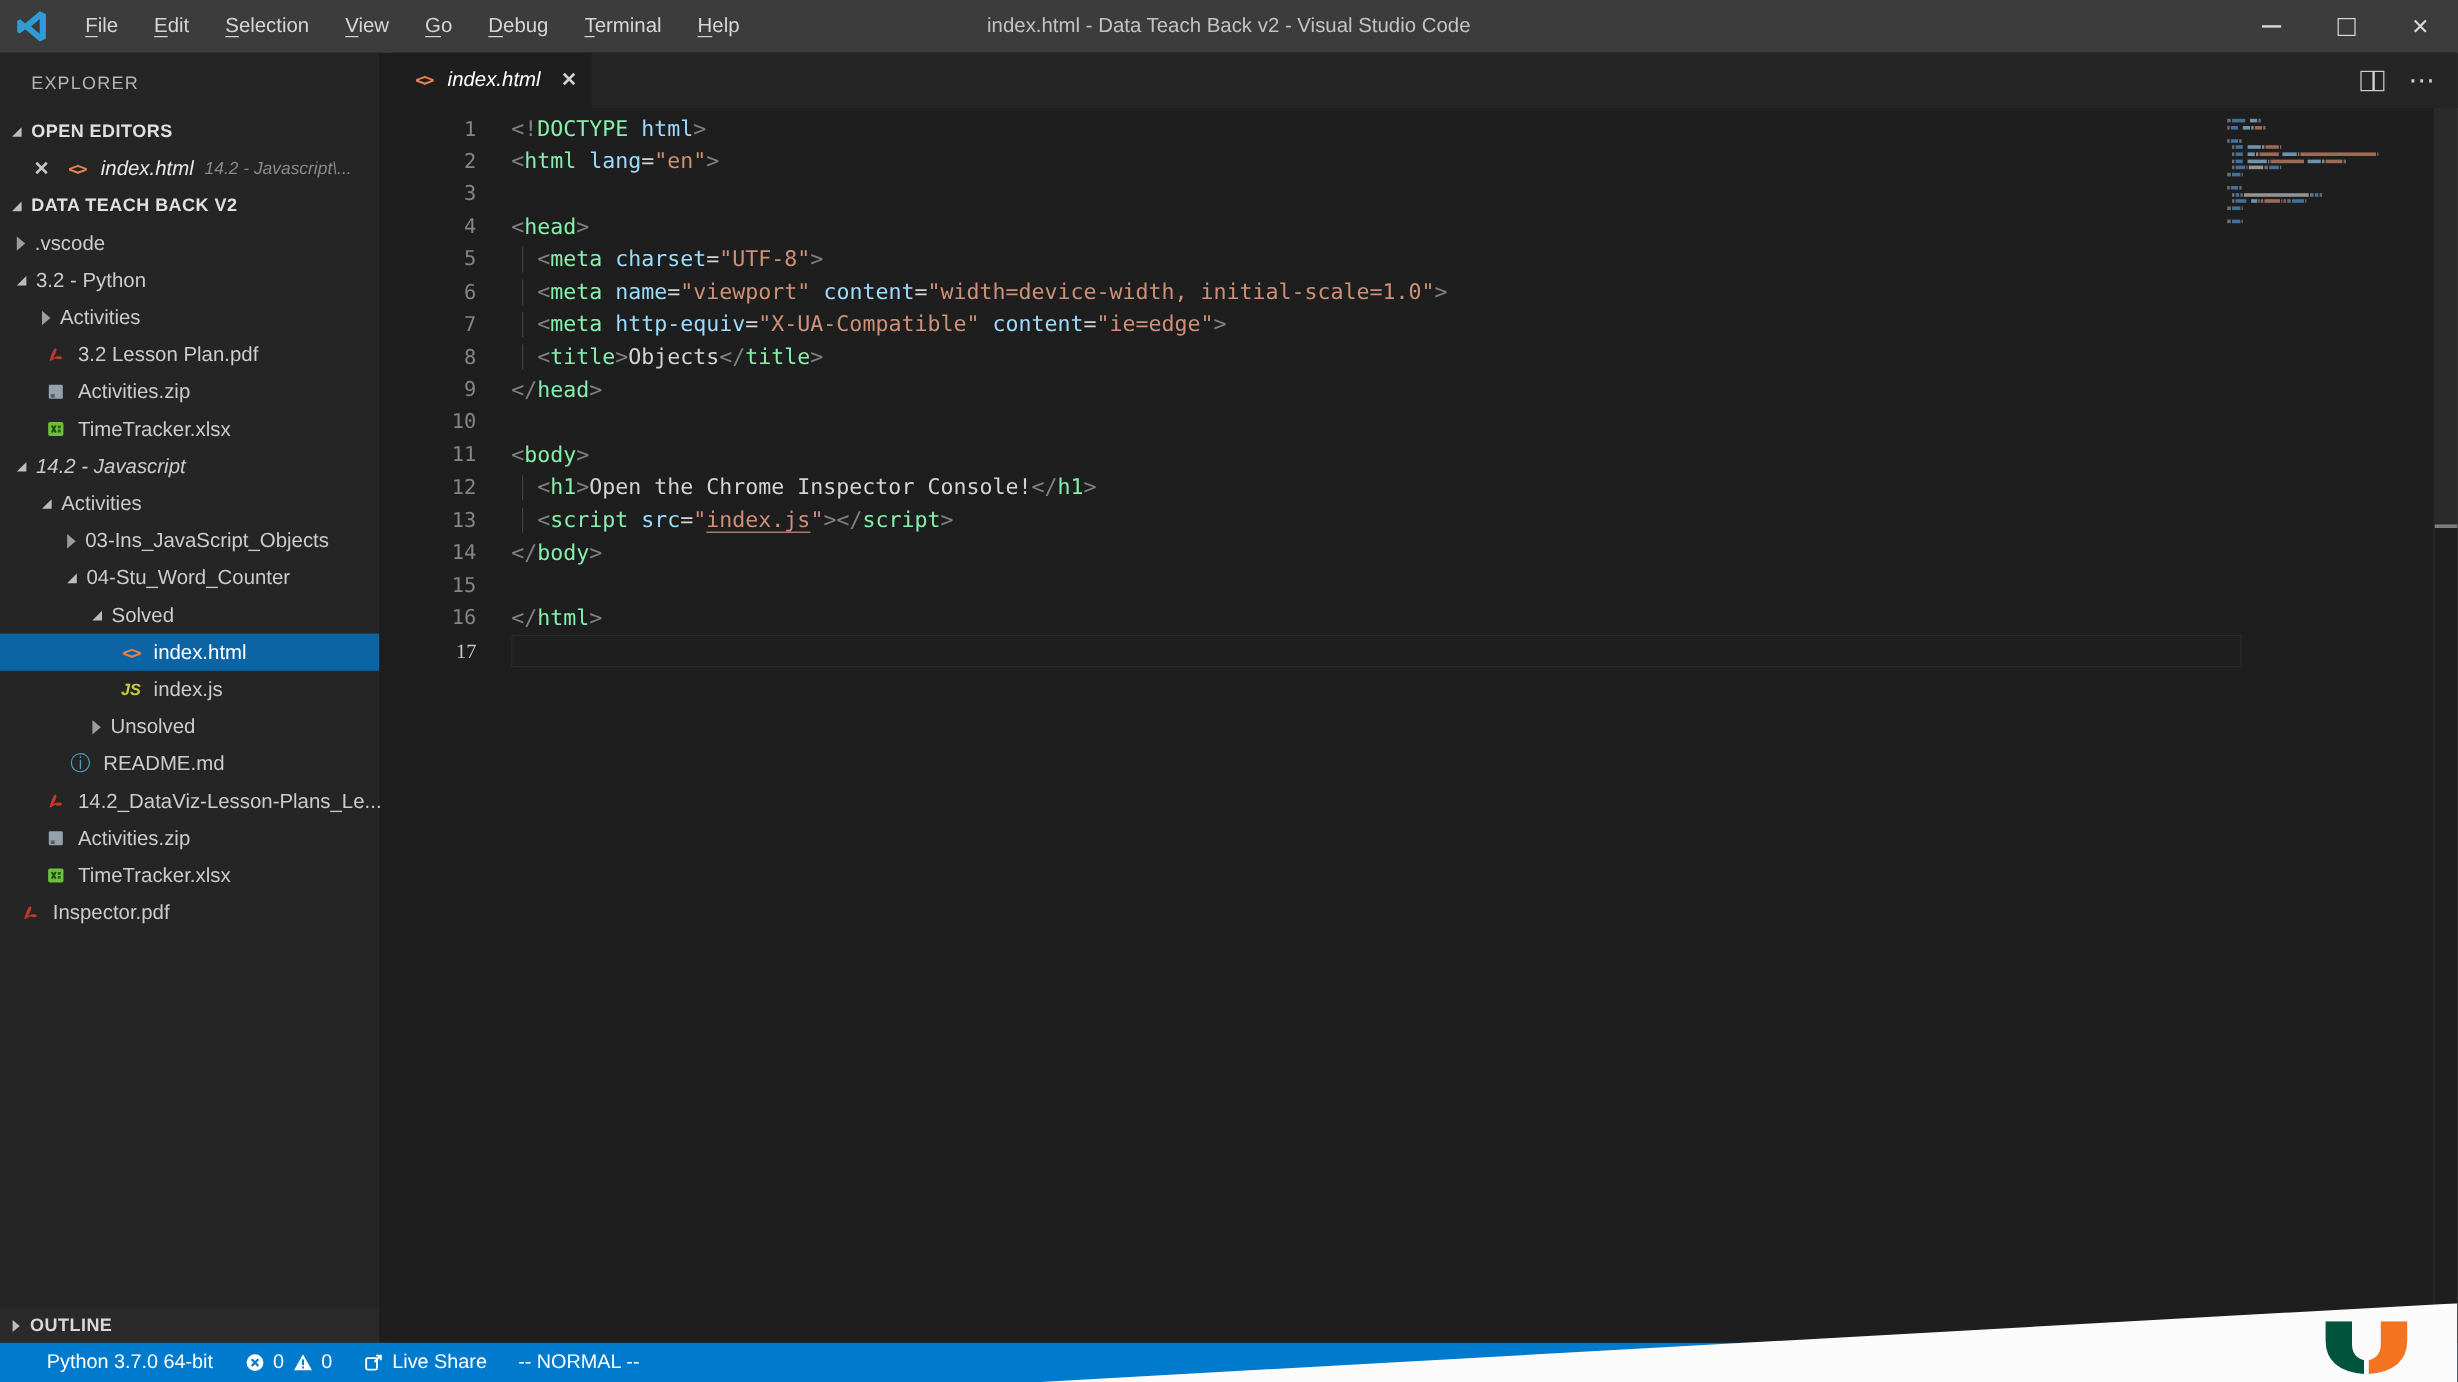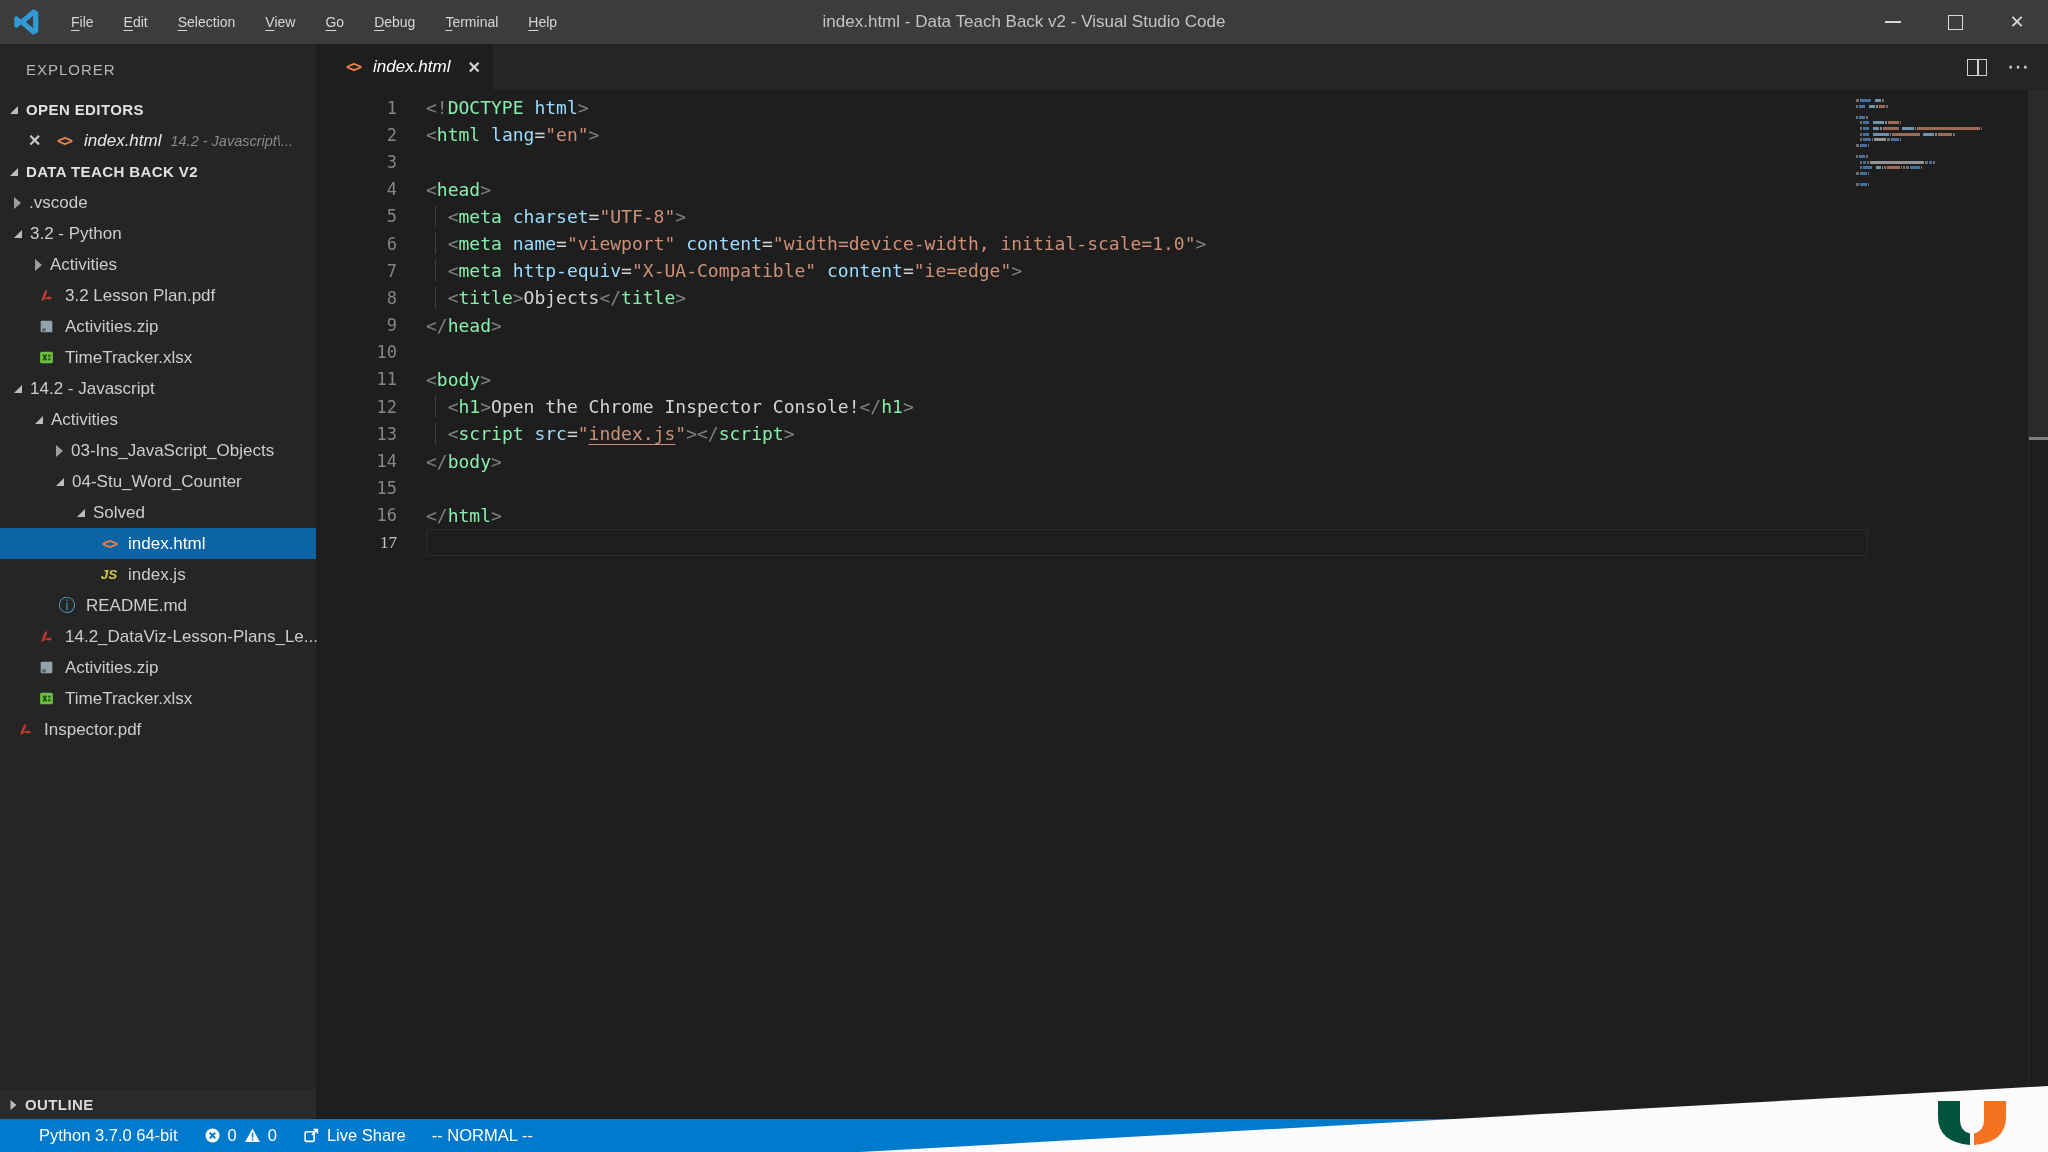--- a/index.html
+++ b/index.html
@@ -6,21 +6,21 @@
   html,body { width:2048px; height:1152px; overflow:hidden; background:#1e1e1e;
               font-family:"Liberation Sans", sans-serif; }
   .window { position:relative; width:2048px; height:1152px; }
 
   
   .titlebar { position:absolute; top:0; left:0; right:0; height:44px; background:#3c3c3c;
               display:flex; align-items:center; color:#cccccc; }
   .vslogo { width:30px; height:30px; margin:0 14px 0 12px; flex:none; }
   .menubar { display:flex; align-items:center; height:100%; }
   .menu-item { padding:0 15px; height:100%; display:flex; align-items:center;
-               font-size:14px; color:#d6d6d6; cursor:default; }
+               font-size:17px; color:#d6d6d6; cursor:default; }
   .menu-item u { text-decoration:underline; text-underline-offset:3px; }
   .win-title { position:absolute; left:50%; transform:translateX(-50%); font-size:17px;
                color:#c3c3c3; white-space:nowrap; }
   .win-controls { margin-left:auto; display:flex; height:100%; }
   .win-btn { width:62px; height:100%; display:flex; align-items:center; justify-content:center;
              color:#d8d8d8; font-size:18px; }
   .win-btn .sq { width:15px; height:15px; border:1.5px solid #d8d8d8; display:block; }
   .win-btn .mn { width:16px; height:1.8px; background:#d8d8d8; display:block; }
 
   
@@ -212,21 +212,21 @@
             <span class="ficon">
               <svg viewBox="0 0 16 16">
                 <rect x="2" y="2.5" width="12" height="11" rx="1.5" fill="#6cbf3f"></rect>
                 <path d="M4.8 5.3 L8 10.7 M8 5.3 L4.8 10.7" stroke="#204d12" stroke-width="1.6"></path>
                 <rect x="9.6" y="5.3" width="2.2" height="2.2" fill="#2c5a1a"></rect>
                 <rect x="9.6" y="8.5" width="2.2" height="2.2" fill="#2c5a1a"></rect>
               </svg>
             </span>
             <span>TimeTracker.xlsx</span>
           </div>
-          <div class="tree-row" style="padding-left: 14px;">
+          <div class="tree-row" style="padding-left: 14px; font-style: italic;">
             <span class="tw tw-exp"></span>
             <span>14.2 - Javascript</span>
           </div>
           <div class="tree-row" style="padding-left: 35px;">
             <span class="tw tw-exp"></span>
             <span>Activities</span>
           </div>
           <div class="tree-row" style="padding-left: 56px;">
             <span class="tw tw-col"></span>
             <span>03-Ins_JavaScript_Objects</span>
@@ -243,20 +243,24 @@
             <span class="ficon">
               <span class="gl-html">&lt;&gt;</span>
             </span>
             <span>index.html</span>
           </div>
           <div class="tree-row" style="padding-left: 98px;">
             <span class="ficon">
               <span class="gl-js">JS</span>
             </span>
             <span>index.js</span>
+          </div>
+          <div class="tree-row" style="padding-left: 77px;">
+            <span class="tw tw-col"></span>
+            <span>Unsolved</span>
           </div>
           <div class="tree-row" style="padding-left: 56px;">
             <span class="ficon">
               <span class="gl-info">ⓘ</span>
             </span>
             <span>README.md</span>
           </div>
           <div class="tree-row" style="padding-left: 35px;">
             <span class="ficon">
               <svg viewBox="0 0 16 16">

